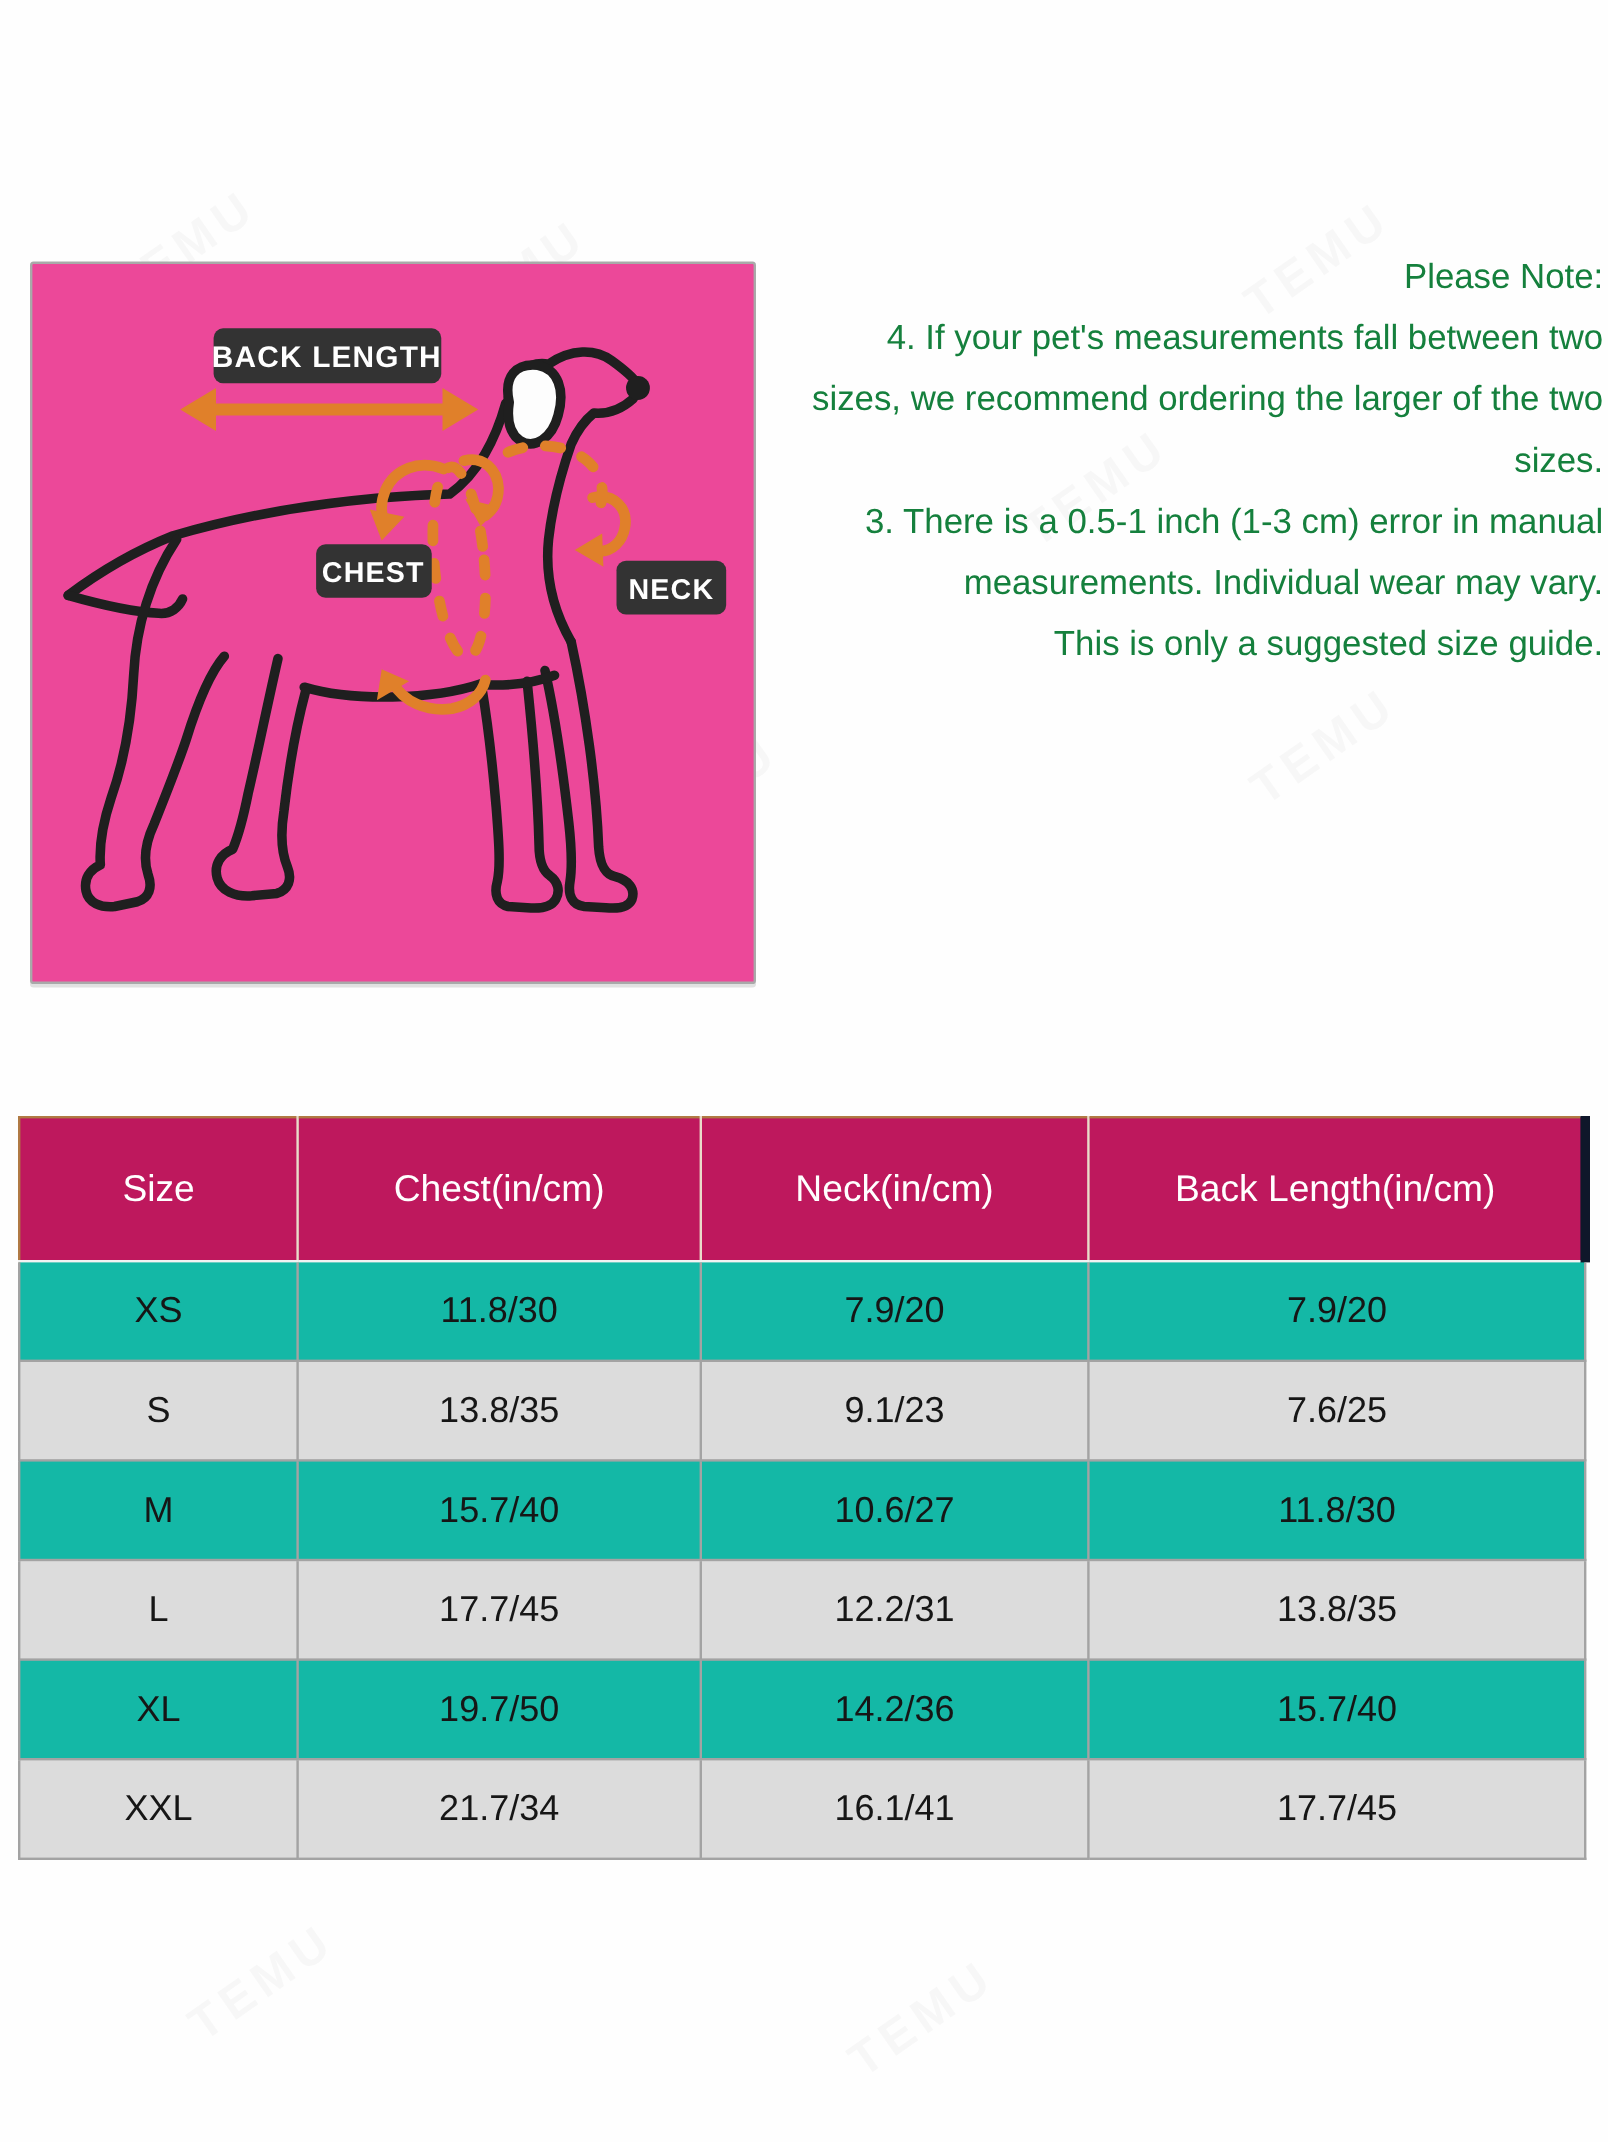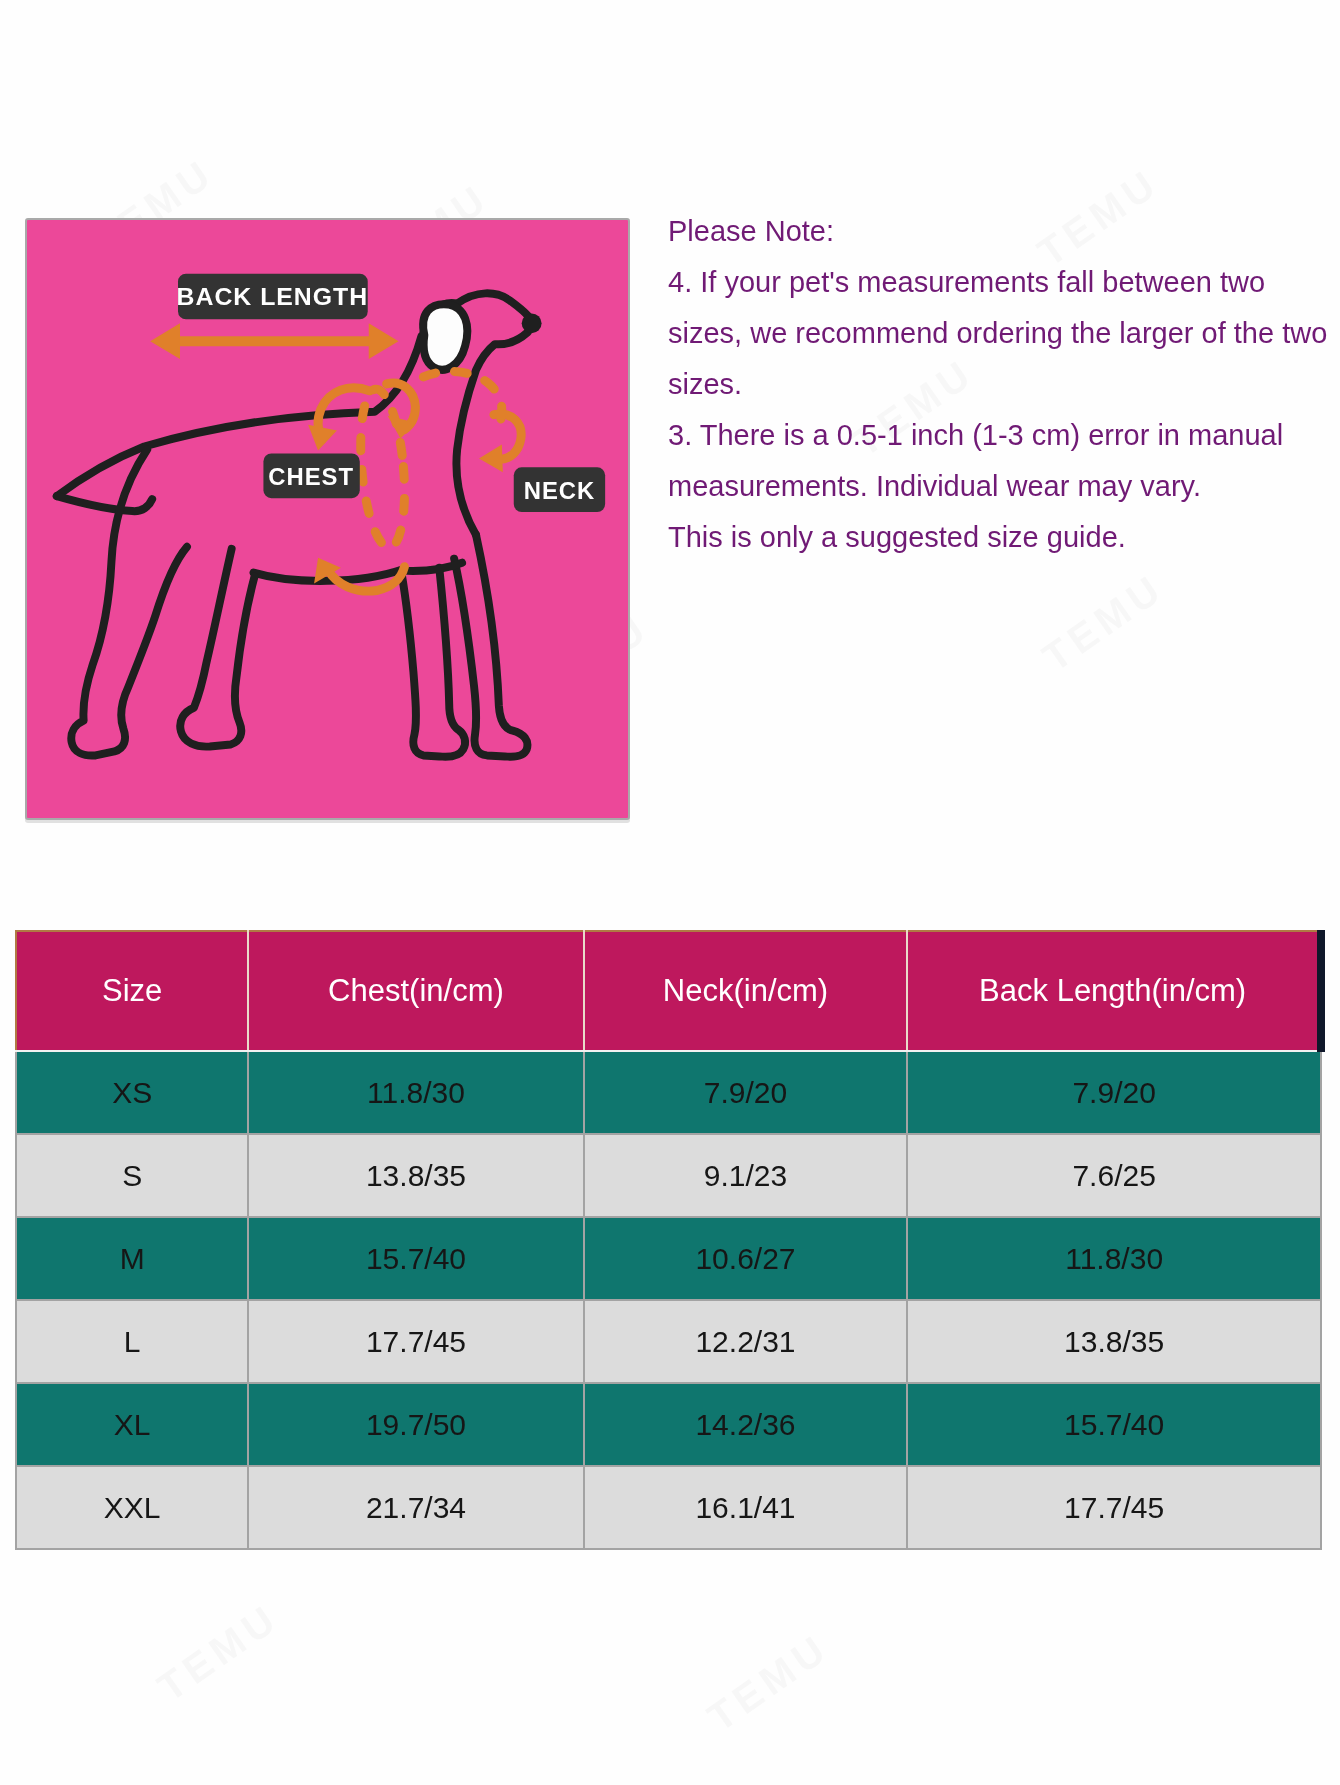--- a/index.html
+++ b/index.html
@@ -48,21 +48,22 @@
   }
 
   
   .notes {
     position: absolute;
     left: 668px;
     top: 206px;
     width: 668px;
     font-size: 29px;
     line-height: 51px;
-    color: #701a75;
+    color: #15803d;
+    text-align: right;
   }
   .notes p { margin: 0; }
 
   
   .size-table {
     position: absolute;
     left: 15px;
     top: 930px;
     width: 1310px;
     border-collapse: collapse;
@@ -77,21 +78,21 @@
     height: 120px;
     border: 2px solid #b07a44;
     border-right: 2px solid #e9dbc9;
     border-bottom: 2px solid #f2f2f2;
   }
   .size-table th:last-child { border-right: 8px solid #0f172a; }
   .size-table td {
     height: 83px;
     font-size: 30px;
     color: #161616;
-    background: #0f766e;
+    background: #14b8a6;
     border: 2px solid #a3a3a3;
   }
   .size-table tbody tr:nth-child(even) td { background: #dcdcdc; }
 
   .col-size   { width: 17.8%; }
   .col-chest  { width: 25.7%; }
   .col-neck   { width: 24.8%; }
   .col-back   { width: 31.7%; }
 </style>
 </head>

